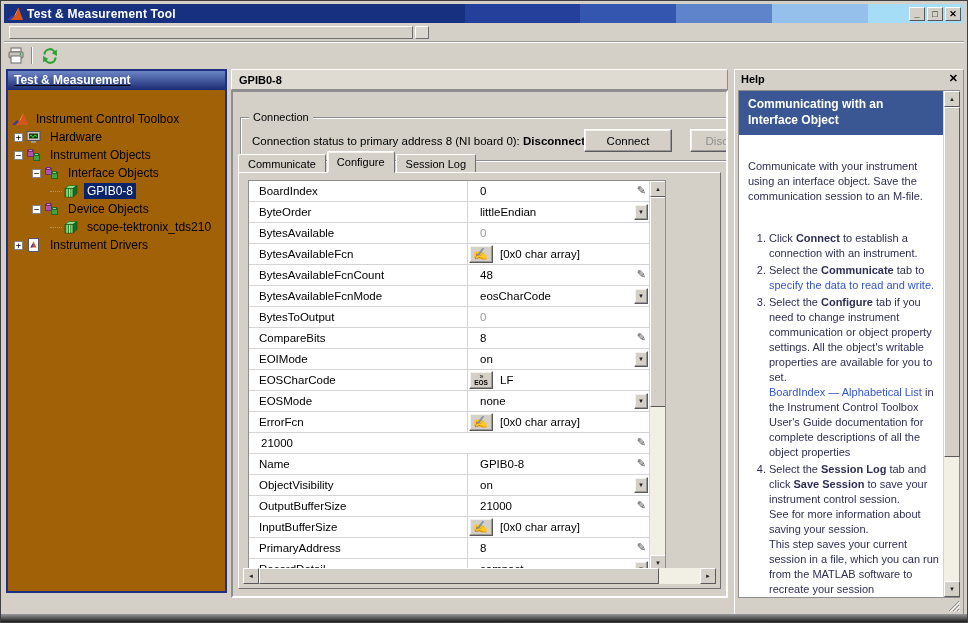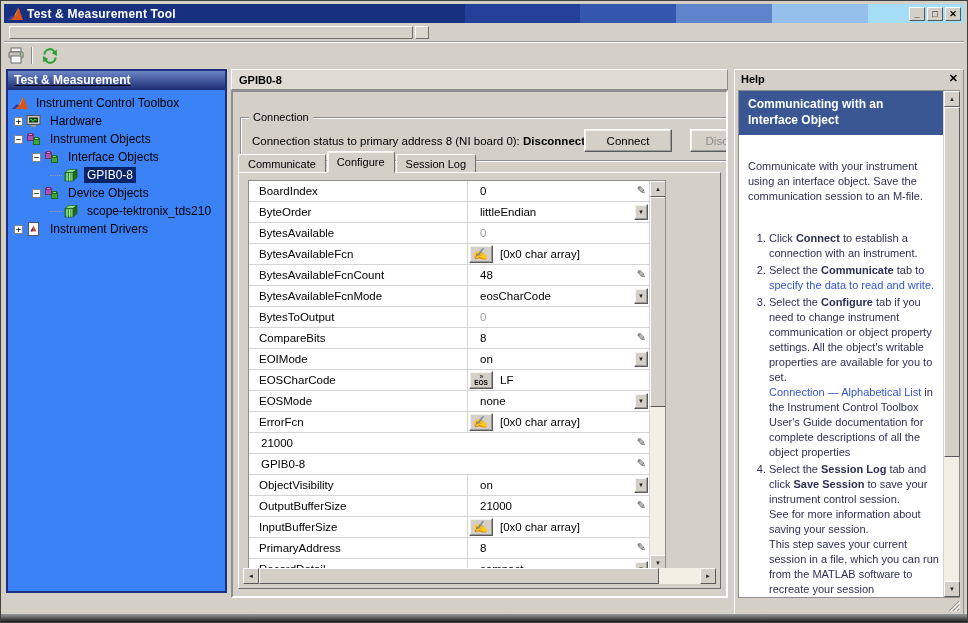--- a/index.html
+++ b/index.html
@@ -49,21 +49,21 @@
   .panel-title{
     height:21px; background:#DFDBD3; border:1px solid; border-color:#FFFFFF #8E8E8E #8E8E8E #FFFFFF;
     font-size:11px; font-weight:bold; color:#000; padding:4px 0 0 7px;
   }
 
   
   .tree-panel{ position:absolute; left:5px; top:68px; width:221px; height:524px;
     border:2px solid #1F2F82; background:#fff;text-decoration:underline; }
   .tree-header{ height:19px; background:linear-gradient(#6C86C4,#1B2B74);
     color:#fff; font-weight:bold; font-size:12px; line-height:18px; padding-left:6px; }
-  .tree-body{ position:absolute; top:19px; left:0; right:0; bottom:0; background:#3b82f6; overflow:hidden; padding-top:4px; }
+  .tree-body{ position:absolute; top:19px; left:0; right:0; bottom:0; background:#a16207; overflow:hidden; padding-top:20px; }
   .tree-row{ height:18px; display:flex; align-items:center; font-size:12px; white-space:nowrap; }
   .tree-row .dots{ border-top:1px dotted #9a9a9a; width:8px; height:0; margin-right:1px; }
   .expander{ width:9px; height:9px; background:#fff; border:1px solid #848484; flex:none;
     font-size:9px; line-height:7px; text-align:center; margin-right:3px; color:#000; font-family:"DejaVu Sans Mono",monospace; }
   .tree-icon{ width:17px; height:14px; flex:none; margin-right:4px; display:flex; align-items:center; }
   .tree-label{ padding:1px 3px; color:#000; }
   .tree-label.sel{ background:#0A246A; color:#fff; }
 
   
   .main-panel{ position:absolute; left:230px; top:68px; width:497px; height:529px; }
@@ -363,20 +363,21 @@
               <div class="prop-row">
                 <div class="prop-name">ErrorFcn</div>
                 <div class="prop-value withbtn"><button class="btn mini-btn">
                     <span style="font-size:12px">✍</span>
                   </button><span>[0x0  char array]</span></div>
               </div>
               <div class="prop-row">
                 <div class="prop-value"><span>21000</span><span class="pencil">✎</span></div>
               </div>
               <div class="prop-row">
+                <div class="prop-name">Name</div>
                 <div class="prop-value"><span>GPIB0-8</span><span class="pencil">✎</span></div>
               </div>
               <div class="prop-row">
                 <div class="prop-name">ObjectVisibility</div>
                 <div class="prop-value"><span>on</span><button class="btn drop-btn">▼</button></div>
               </div>
               <div class="prop-row">
                 <div class="prop-name">OutputBufferSize</div>
                 <div class="prop-value"><span>21000</span><span class="pencil">✎</span></div>
               </div>
@@ -418,21 +419,21 @@
     </div>
     <div class="help-view">
       <div class="help-body">
         <div class="help-banner">Communicating with an Interface Object</div>
         <div class="help-text">
           <p>Communicate with your instrument using an interface object. Save the communication session to an M-file.</p>
           <ol id="help-steps">
               <li><span>Click </span><span class="b">Connect</span><span> to establish a connection with an instrument.</span></li>
               <li><span>Select the </span><span class="b">Communicate</span><span> tab to </span><span class="l">specify the data to read and write.</span></li>
               <li><span>Select the </span><span class="b">Configure</span><span> tab if you need to change instrument communication or object property settings. All the object's writable properties are available for you to set.
-</span><span class="l">Connection — Alphabetical List</span><span> in the Instrument Control Toolbox User's Guide documentation for complete descriptions of all the object properties</span></li>
+</span><span class="l">BoardIndex — Alphabetical List</span><span> in the Instrument Control Toolbox User's Guide documentation for complete descriptions of all the object properties</span></li>
               <li><span>Select the </span><span class="b">Session Log</span><span> tab and click </span><span class="b">Save Session</span><span> to save your instrument control session.
 See for more information about saving your session.
 This step saves your current session in a file, which you can run from the MATLAB software to recreate your session programmatically.</span></li>
             </ol>
         </div>
       </div>
       <div class="help-sb">
         <div class="sb-btn" style="top:0">▲</div>
         <div class="sb-thumb" style="top:16px; height:350px"></div>
         <div class="sb-btn" style="bottom:0">▼</div>

